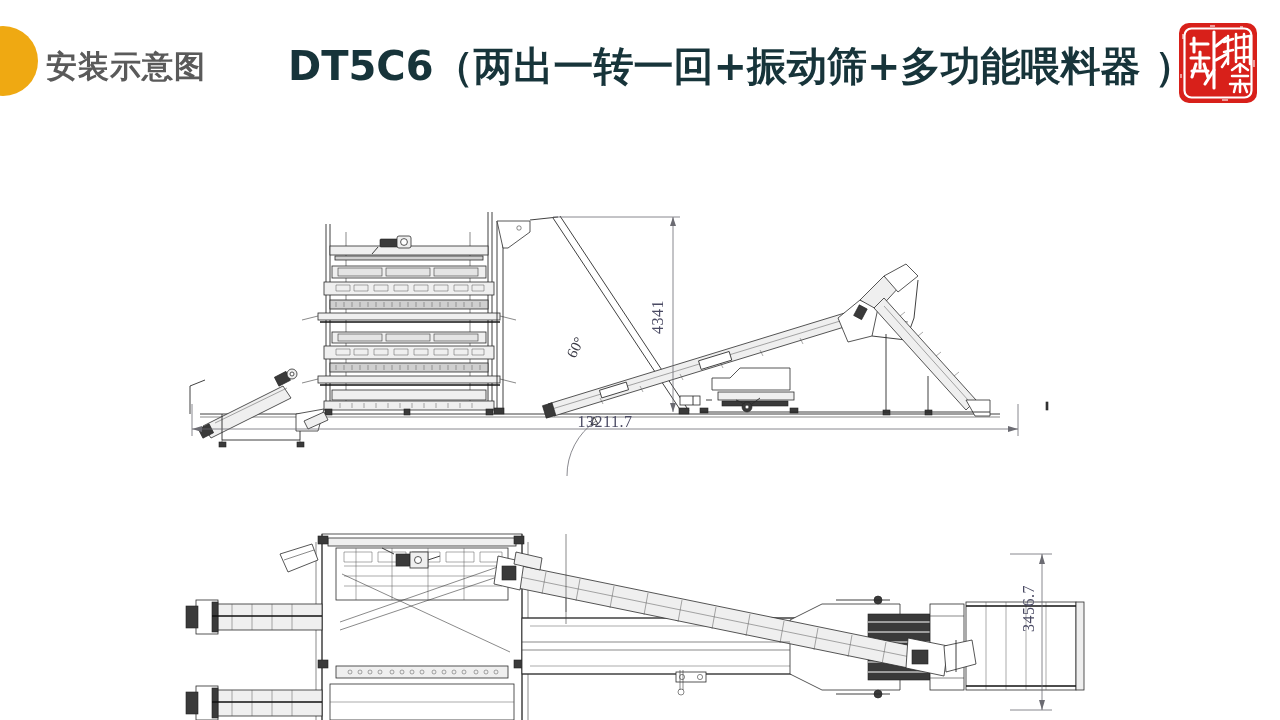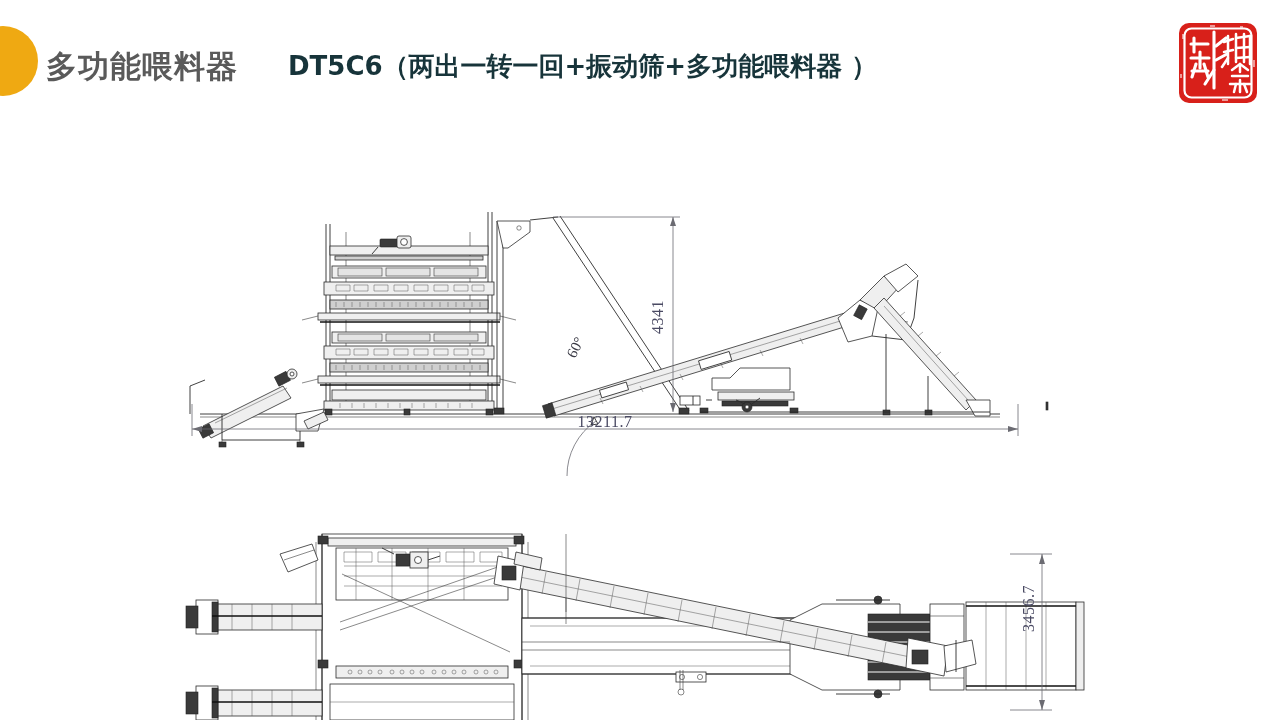--- a/index.html
+++ b/index.html
@@ -53,21 +53,21 @@
     color: #5a5a5a;
     letter-spacing: 1px;
     line-height: 44px;
     white-space: nowrap;
     font-family: "DejaVu Sans", "Liberation Sans", sans-serif;
   }
   #slide-title {
     position: absolute;
     left: 288px;
     top: -3px;
-    font-size: 26px;
+    font-size: 40px;
     font-weight: bold;
     color: #17343a;
     line-height: 50px;
     white-space: nowrap;
     font-family: "DejaVu Sans", "Liberation Sans", sans-serif;
   }
 
   
   #seal {
     position: absolute;
@@ -113,21 +113,21 @@
   }
 </style>
 </head>
 <body>
 
 <div id="slide">
 
   <div id="orange-blob"></div>
 
   <div id="header">
-    <div id="slide-label">多功能喂料器</div>
+    <div id="slide-label">安装示意图</div>
     <div id="slide-title">DT5C6（两出一转一回+振动筛+多功能喂料器 ）</div>
   </div>
 
   <div id="seal">
     <svg viewBox="0 0 96 100" width="96" height="100" aria-hidden="true">
       <defs>
         <clipPath id="sealclip">
           <rect x="9" y="9" width="78" height="80" rx="10" ry="10"></rect>
         </clipPath>
       </defs>

